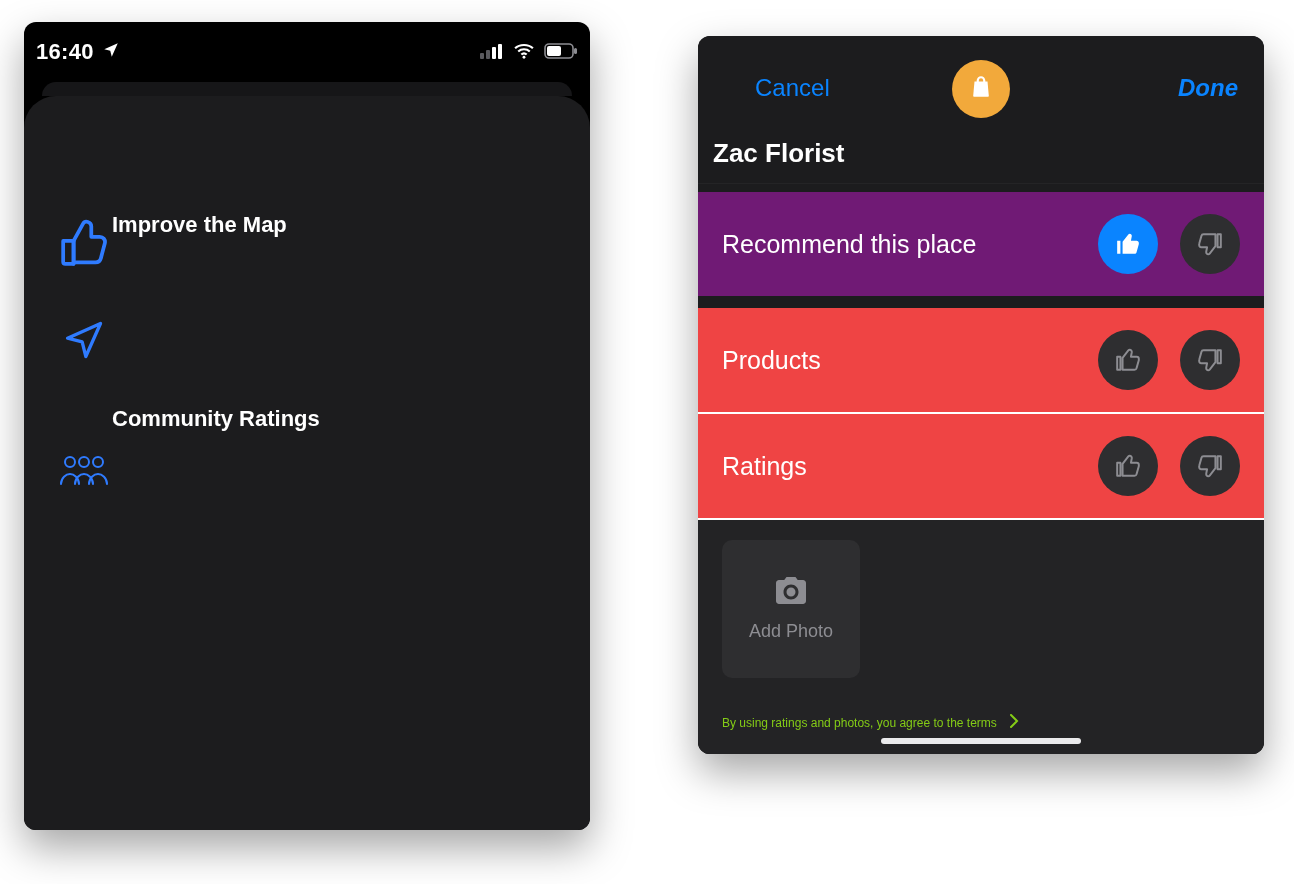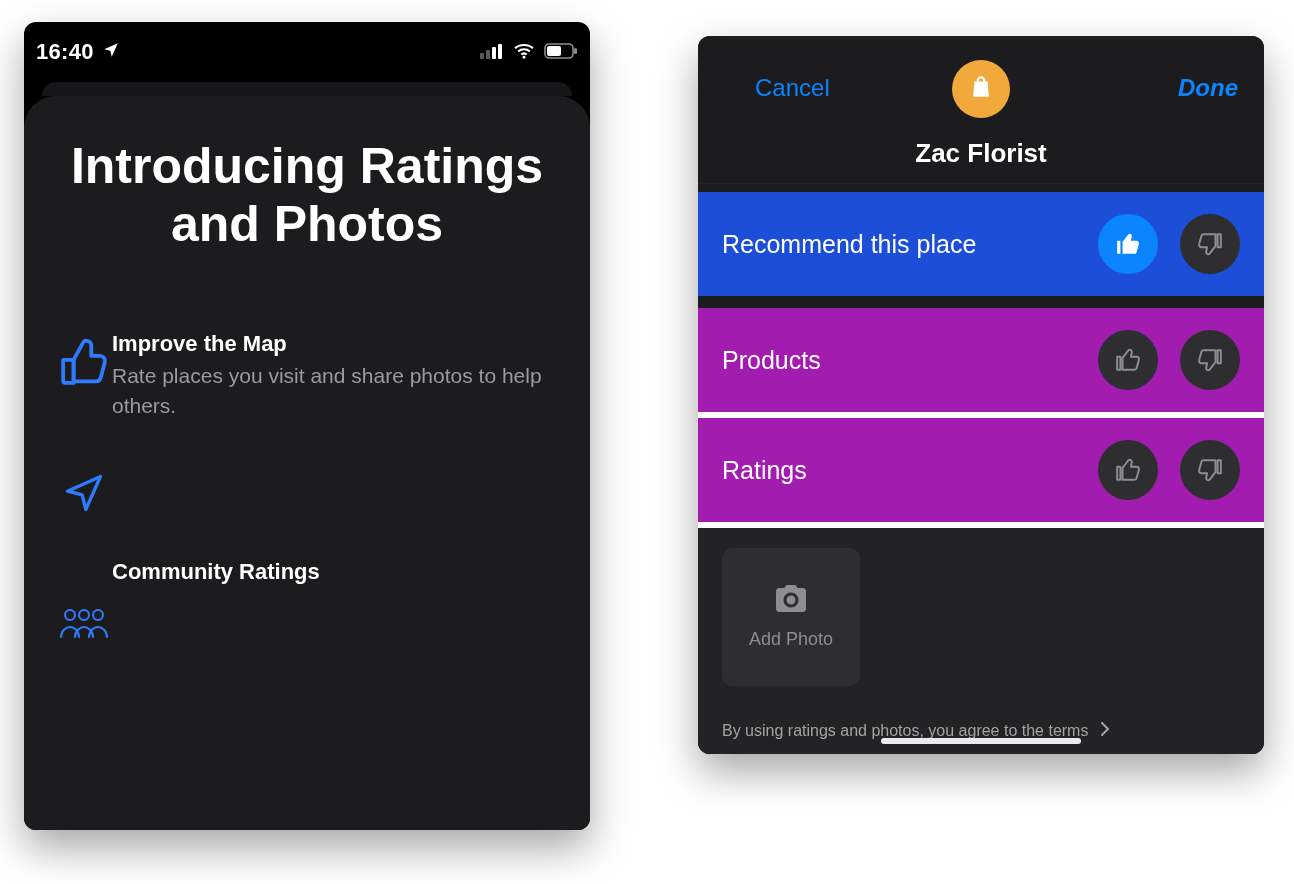--- a/index.html
+++ b/index.html
@@ -135,36 +135,36 @@
     background: #f2a93b;
     display: flex;
     align-items: center;
     justify-content: center;
     color: #ffffff;
   }
   .place-name {
     position: absolute;
     bottom: 14px;
     left: 0; right: 0;
-    text-align: center;
     font-size: 26px;
     font-weight: 700;
     color: #ffffff;
+    padding-left: 15px;
   }
 
   .rating-list { background: #1c1c1e; }
   .rating-row {
     display: flex;
     align-items: center;
     justify-content: space-between;
     padding: 22px 24px;
-    background: #a21caf;
-    border-bottom: 6px solid #ffffff;
-  }
-  .rating-row.first { background: #1d4ed8; border-top: 8px solid #1c1c1e; border-bottom: 12px solid #1c1c1e; }
+    background: #ef4444;
+    border-bottom: 2px solid #ffffff;
+  }
+  .rating-row.first { background: #701a75; border-top: 8px solid #1c1c1e; border-bottom: 12px solid #1c1c1e; }
   .rating-label {
     font-size: 25px;
     font-weight: 500;
     color: #ffffff;
   }
   .rating-buttons { display: flex; gap: 22px; }
   .thumb {
     width: 60px; height: 60px;
     border-radius: 50%;
     display: flex; align-items: center; justify-content: center;
@@ -193,22 +193,22 @@
     justify-content: center;
     gap: 10px;
     color: #8d8d92;
     cursor: pointer;
   }
   .add-photo-label { font-size: 18px; }
 
   .terms-row {
     padding: 18px 24px 26px 24px;
     background: #232325;
-    color: #a3a3a3;
-    font-size: 16px;
+    color: #84cc16;
+    font-size: 12px;
     display: flex;
     align-items: center;
     gap: 12px;
   }
 
   .home-indicator {
     position: absolute;
     bottom: 10px;
     left: 50%;
     transform: translateX(-50%);
@@ -258,35 +258,33 @@
             <rect x="3" y="3" width="14" height="10" rx="2" fill="#ffffff"></rect>
             <rect x="30" y="5" width="3" height="6" rx="1.5" fill="#8d8d92"></rect>
           </svg>
         </span>
       </div>
     </div>
 
     <div class="sheet-underlay"></div>
 
     <div class="intro-sheet">
-      <h1 class="intro-title">Introducing Ratings and Photos</h1>
 
       <div class="features">
 
         <div class="feature-row">
           <div class="feature-icon">
             <svg width="50" height="50" viewBox="0 0 24 24" fill="none" stroke="#2f7bff" stroke-width="1.8" stroke-linejoin="round" stroke-linecap="round">
               <path d="M7 22V11"></path>
               <path d="M7 11l4.5-8.2c1-1.8 4-1 4 1.2V9h4.1c1.6 0 2.8 1.5 2.4 3.1l-1.9 7.2c-.3 1.2-1.4 2-2.6 2H7"></path>
               <path d="M2 11h5v11H3c-.6 0-1-.4-1-1V11z"></path>
             </svg>
           </div>
           <div class="feature-text">
             <h3>Improve the Map</h3>
-            <p>Rate places you visit and share photos to help others.</p>
           </div>
         </div>
 
         <div class="feature-row">
           <div class="feature-icon">
             <svg width="44" height="44" viewBox="0 0 24 24" fill="none" stroke="#2f7bff" stroke-width="1.8" stroke-linejoin="round" stroke-linecap="round">
               <path d="M3 11 L21 3 L13 21 L11 13 Z"></path>
             </svg>
           </div>
         </div>

